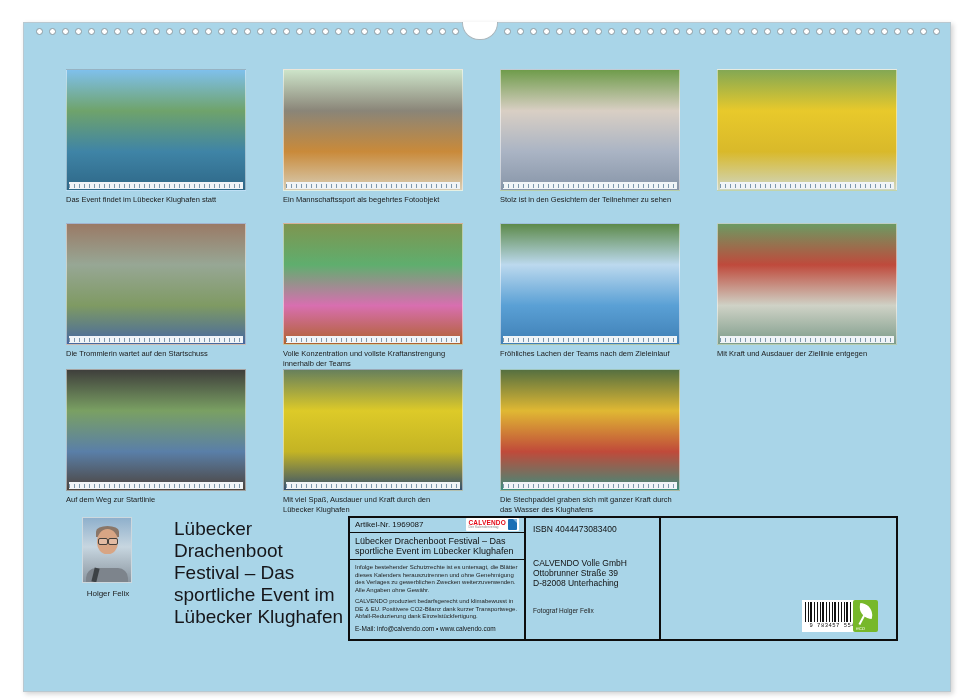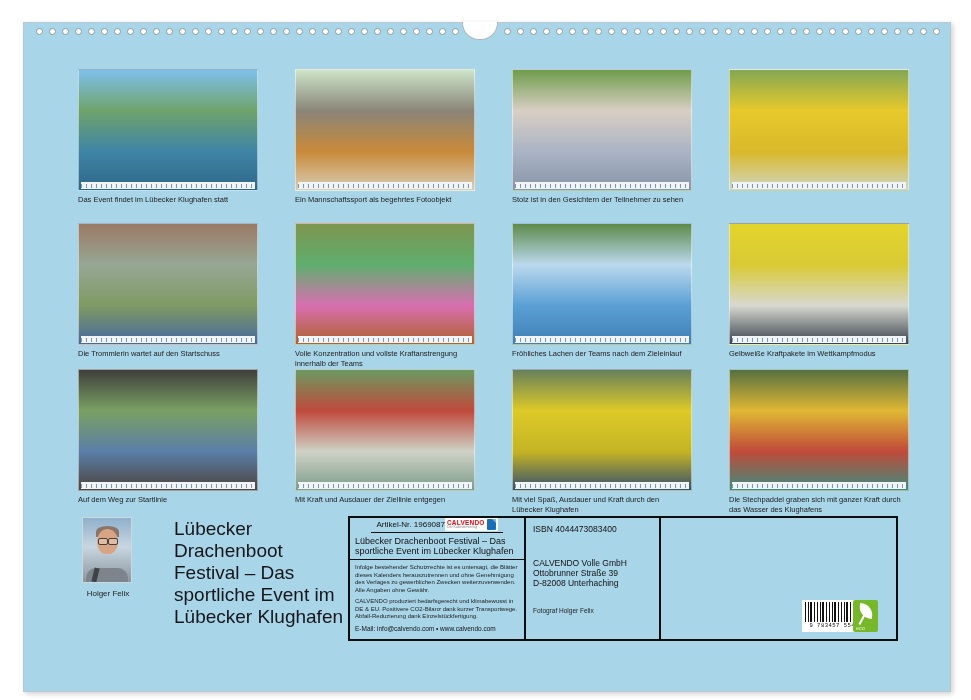--- a/index.html
+++ b/index.html
@@ -4,42 +4,42 @@
 <style>
   html,body{margin:0;padding:0;width:971px;height:700px;background:#ffffff;overflow:hidden;
     font-family:"Liberation Sans","DejaVu Sans",sans-serif;}
   .page{position:absolute;left:23px;top:22px;width:926px;height:668px;background:#a9d5e8;
     border:1px solid #b9c8d0;box-shadow:2px 2px 5px rgba(0,0,0,.18);}
   
   .holes{position:absolute;left:0;top:0;width:100%;height:14px;}
   .hole{position:absolute;top:5px;width:7px;height:7px;border-radius:50%;background:#fff;border:1px solid #8a9aa2;box-sizing:border-box;}
   .hanger{position:absolute;top:-1px;left:438px;width:34px;height:17px;background:#fff;border:1px solid #aab6bc;border-top:none;border-radius:0 0 17px 17px;}
   
-  .photo-grid{position:absolute;left:54px;top:46px;width:832px;display:grid;
+  .photo-grid{position:absolute;left:42px;top:46px;width:832px;display:grid;
     grid-template-columns:repeat(4,180px);column-gap:37px;grid-template-rows:154px 146px auto;}
   figure{margin:0;}
   .photo{position:relative;width:180px;height:122px;border:1px solid rgba(255,255,255,.5);box-sizing:border-box;}
   .mini-calendar-strip{position:absolute;left:2px;right:2px;bottom:1px;height:7px;background-color:#f0f4f7;
     background-image:repeating-linear-gradient(90deg,#7d98ad 0 1px,transparent 1px 5px);
     background-size:100% 4px;background-position:0 center;background-repeat:no-repeat;}
   .caption{margin-top:4px;font-size:7.5px;line-height:1.3;color:#1c1c1c;max-width:178px;}
   
   .author-photo{position:absolute;left:58px;top:494px;width:50px;height:66px;overflow:hidden;
     background:linear-gradient(180deg,#8fb0cc 0%,#c7d6e0 45%,#8b96a0 100%);border:1px solid #cdd8de;box-sizing:border-box;}
   .head{position:absolute;left:14px;top:11px;width:21px;height:25px;border-radius:50% 50% 46% 46%;background:#d8a584;}
   .hair{position:absolute;left:13px;top:8px;width:23px;height:11px;border-radius:50% 50% 0 0;background:#8a7668;}
   .glass{position:absolute;top:20px;width:8px;height:5px;border:1px solid #44403c;border-radius:2px;background:rgba(255,255,255,.25);}
   .g1{left:15px;} .g2{left:25px;}
   .shoulders{position:absolute;bottom:-2px;left:3px;width:42px;height:16px;border-radius:10px 10px 0 0;background:#7d848c;}
   .strap{position:absolute;bottom:0;left:10px;width:5px;height:14px;background:#3d4246;transform:rotate(14deg);}
   .author-name{position:absolute;left:46px;top:566px;width:76px;text-align:center;font-size:8px;color:#1c1c1c;}
   .main-title{position:absolute;left:150px;top:495px;width:172px;font-size:19px;line-height:22px;color:#16161a;}
   
   .info-box{position:absolute;left:324px;top:493px;width:550px;height:125px;border:2px solid #0d0d0d;box-sizing:border-box;display:flex;}
-  .col{box-sizing:border-box;height:100%;align-items:center;}
+  .col{box-sizing:border-box;height:100%;}
   .col1{width:176px;border-right:2px solid #0d0d0d;display:flex;flex-direction:column;}
   .col2{width:135px;border-right:2px solid #0d0d0d;padding:6px 7px;font-size:8.5px;color:#111;}
   .col3{flex:1;position:relative;}
   .row-article{height:22px;border-bottom:1.5px solid #0d0d0d;display:flex;align-items:center;justify-content:space-between;padding:0 5px;box-sizing:border-box;}
   .article-nr{font-size:8px;color:#111;}
   .calvendo-logo{display:flex;align-items:center;background:#fff;padding:1px 2px;border-radius:1px;}
   .cal-text{display:flex;flex-direction:column;line-height:1;}
   .cal-word{font-size:6.5px;font-weight:bold;color:#e30613;letter-spacing:.2px;}
   .cal-sub{font-size:3.5px;color:#8a8a8a;}
   .cal-icon{position:relative;width:9px;height:11px;background:#1a6fb5;border-radius:1px 3px 1px 1px;margin-left:2px;}
@@ -172,36 +172,30 @@
         </div>
         <figcaption class="caption">Volle Konzentration und vollste Kraftanstrengung innerhalb der Teams</figcaption>
       </figure>
       <figure>
         <div class="photo" style="background: linear-gradient(rgb(93, 138, 74) 0%, rgb(188, 217, 238) 34%, rgb(90, 160, 213) 68%, rgb(63, 127, 181) 100%);">
           <div class="mini-calendar-strip"></div>
         </div>
         <figcaption class="caption">Fröhliches Lachen der Teams nach dem Zieleinlauf</figcaption>
       </figure>
       <figure>
-        <div class="photo" style="background: linear-gradient(rgb(227, 212, 44) 0%, rgb(217, 202, 53) 34%, rgb(216, 216, 208) 68%, rgb(57, 66, 76) 100%);">
-          <div class="mini-calendar-strip"></div>
-        </div>
-        <figcaption class="caption">Gelbweiße Kraftpakete im Wettkampfmodus</figcaption>
+        <div class="photo" style="background: linear-gradient(rgb(108, 154, 98) 0%, rgb(191, 74, 60) 34%, rgb(207, 210, 198) 68%, rgb(125, 156, 138) 100%);">
+          <div class="mini-calendar-strip"></div>
+        </div>
+        <figcaption class="caption">Mit Kraft und Ausdauer der Ziellinie entgegen</figcaption>
       </figure>
       <figure>
         <div class="photo" style="background: linear-gradient(rgb(63, 63, 60) 0%, rgb(122, 160, 99) 34%, rgb(90, 127, 168) 68%, rgb(76, 68, 62) 100%);">
           <div class="mini-calendar-strip"></div>
         </div>
         <figcaption class="caption">Auf dem Weg zur Startlinie</figcaption>
-      </figure>
-      <figure>
-        <div class="photo" style="background: linear-gradient(rgb(108, 154, 98) 0%, rgb(191, 74, 60) 34%, rgb(207, 210, 198) 68%, rgb(125, 156, 138) 100%);">
-          <div class="mini-calendar-strip"></div>
-        </div>
-        <figcaption class="caption">Mit Kraft und Ausdauer der Ziellinie entgegen</figcaption>
       </figure>
       <figure>
         <div class="photo" style="background: linear-gradient(rgb(103, 128, 92) 0%, rgb(221, 202, 40) 34%, rgb(196, 180, 36) 68%, rgb(53, 80, 110) 100%);">
           <div class="mini-calendar-strip"></div>
         </div>
         <figcaption class="caption">Mit viel Spaß, Ausdauer und Kraft durch den Lübecker Klughafen</figcaption>
       </figure>
       <figure>
         <div class="photo" style="background: linear-gradient(rgb(86, 112, 64) 0%, rgb(224, 184, 51) 34%, rgb(192, 74, 58) 68%, rgb(62, 141, 124) 100%);">
           <div class="mini-calendar-strip"></div>

